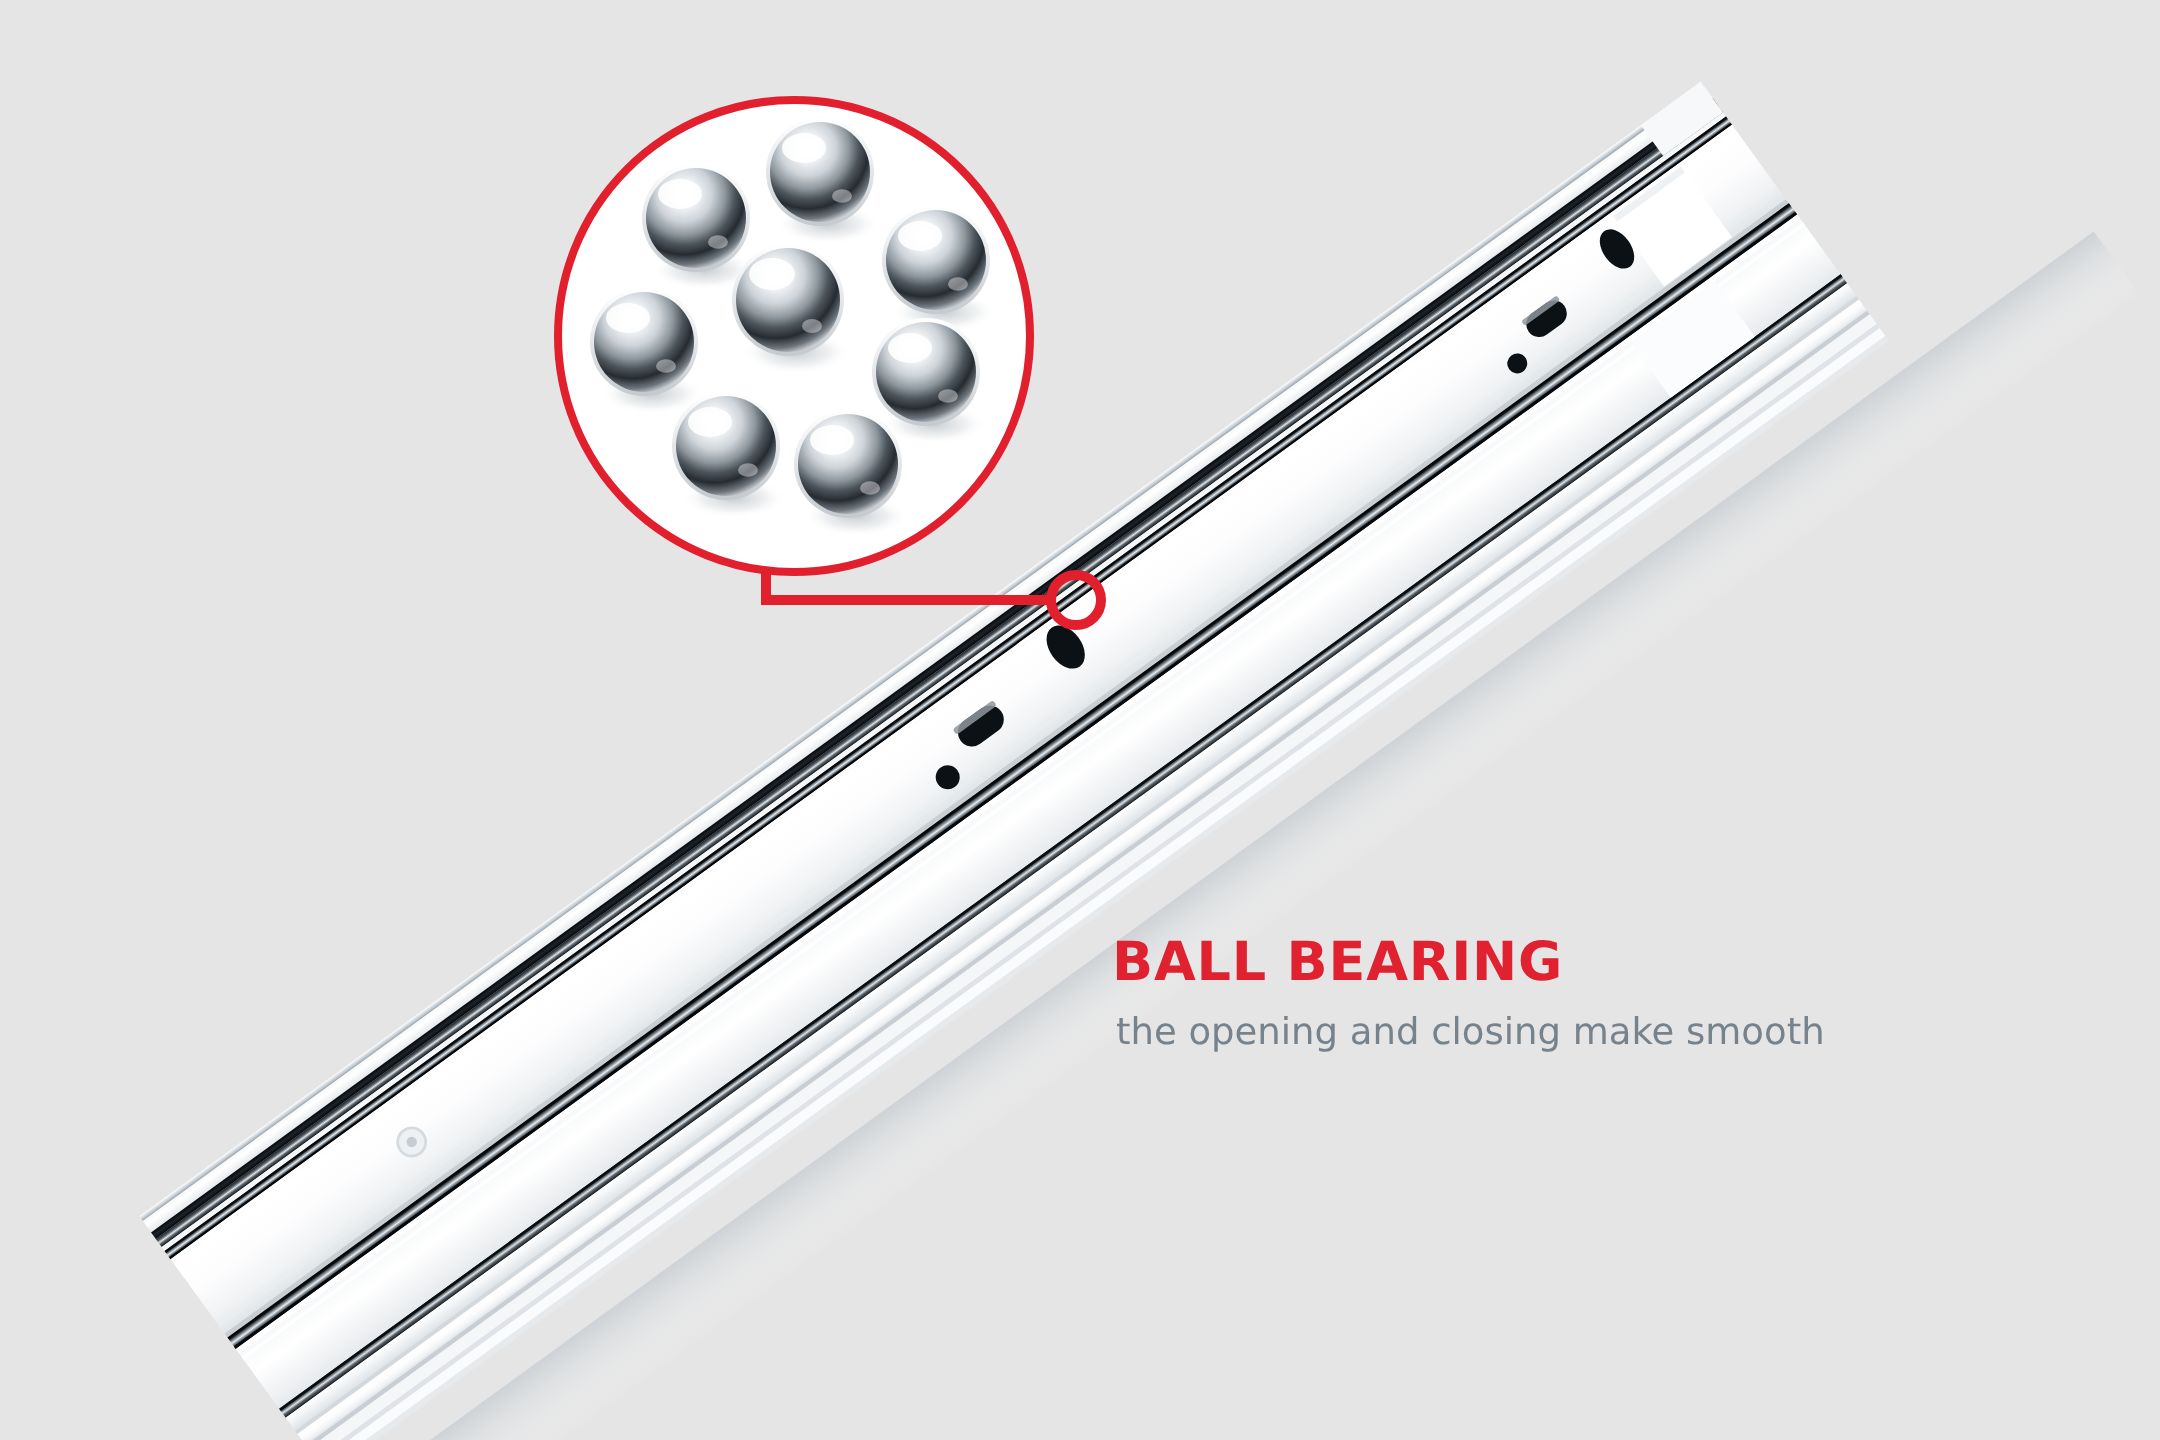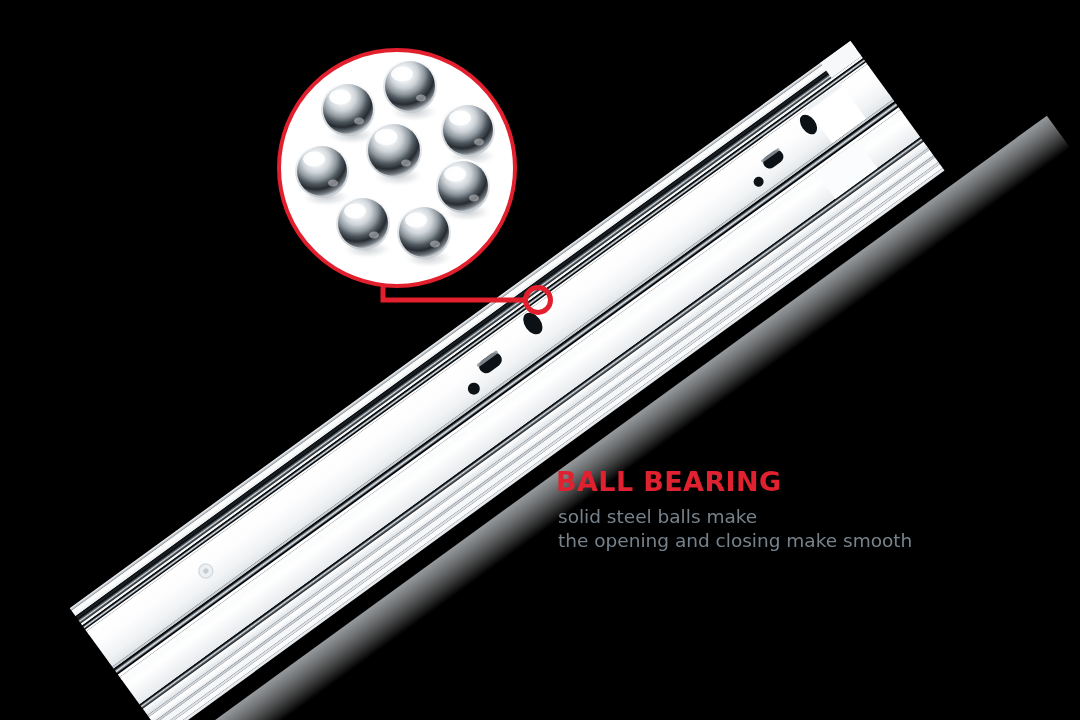--- a/index.html
+++ b/index.html
@@ -47,21 +47,21 @@
     font-size: 18.5px;
     font-weight: 400;
     line-height: 23.5px;
     white-space: nowrap;
   }
   .callout-sub span { display: block; }
 </style>
 </head>
 <body>
 
-<div id="stage" style="background: #000000;">
+<div id="stage" style="background: #e5e5e5;">
 
   <svg id="artwork" viewBox="0 0 1080 720">
     <defs>
 
       <radialGradient id="ballBody" cx="38%" cy="26%" r="82%">
         <stop offset="0%" stop-color="#ffffff"></stop>
         <stop offset="16%" stop-color="#f3f5f7"></stop>
         <stop offset="34%" stop-color="#cdd3d8"></stop>
         <stop offset="50%" stop-color="#8e979e"></stop>
         <stop offset="62%" stop-color="#4d555c"></stop>
@@ -312,18 +312,17 @@
 
         <circle cx="538" cy="300" r="12.5" fill="none" stroke="#E11F2D" stroke-width="5"></circle>
       </g>
 
     </g>
   </svg>
 
   <div class="callout-text">
     <h2 class="callout-heading" style="color: rgb(224, 33, 47);">BALL BEARING</h2>
     <p class="callout-sub" style="color: rgb(119, 131, 140);">
-      <span>solid steel balls make</span>
       <span>the opening and closing make smooth</span>
     </p>
   </div>
 
 </div>
 
 </body></html>

